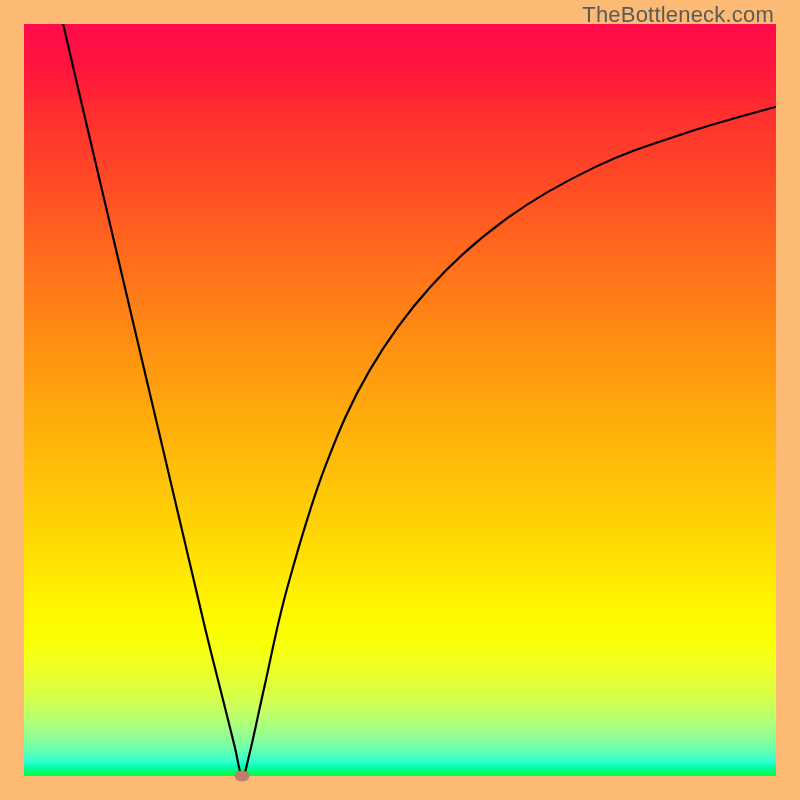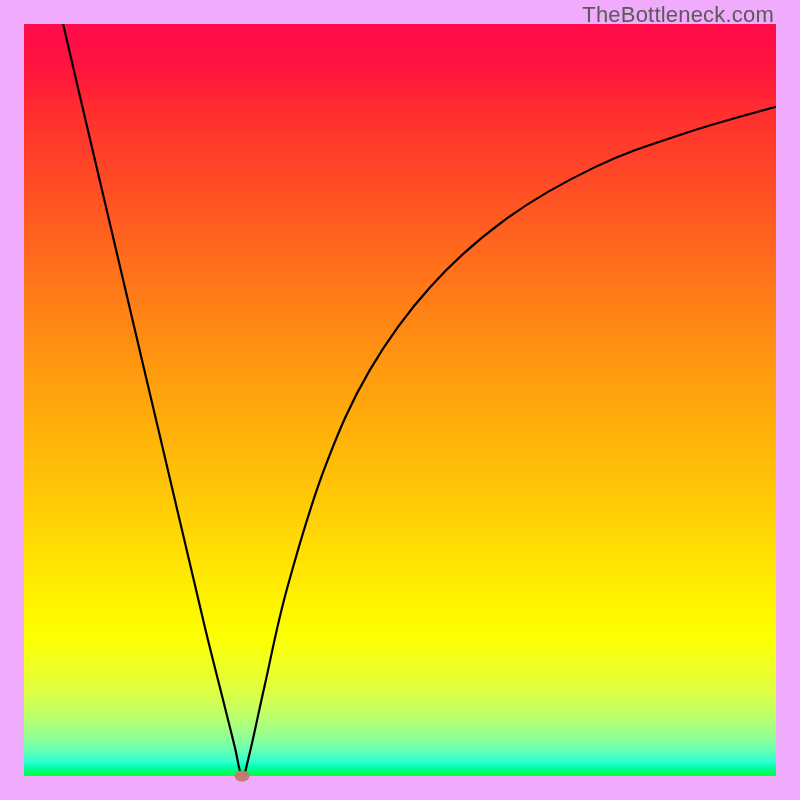--- a/index.html
+++ b/index.html
@@ -10,21 +10,21 @@
     background: #000;
     overflow: hidden;
     font-family: Arial, Helvetica, sans-serif;
   }
   .frame {
     position: absolute;
     top: 0;
     left: 0;
     width: 800px;
     height: 800px;
-    background: #f0abfc;
+    background: #fdba74;
   }
   .plot-area {
     position: absolute;
     top: 24px;
     left: 24px;
     width: 752px;
     height: 752px;
     
     background: linear-gradient(
       to bottom,

